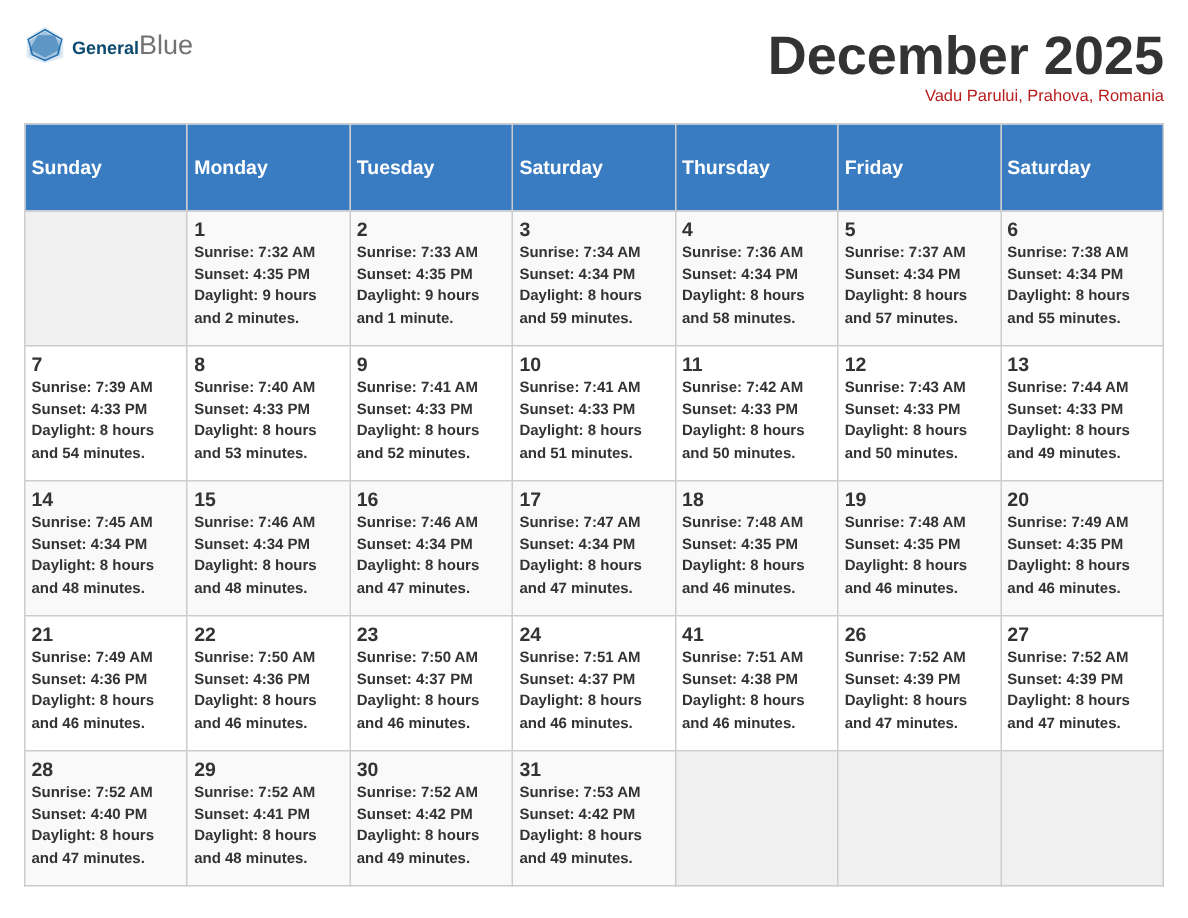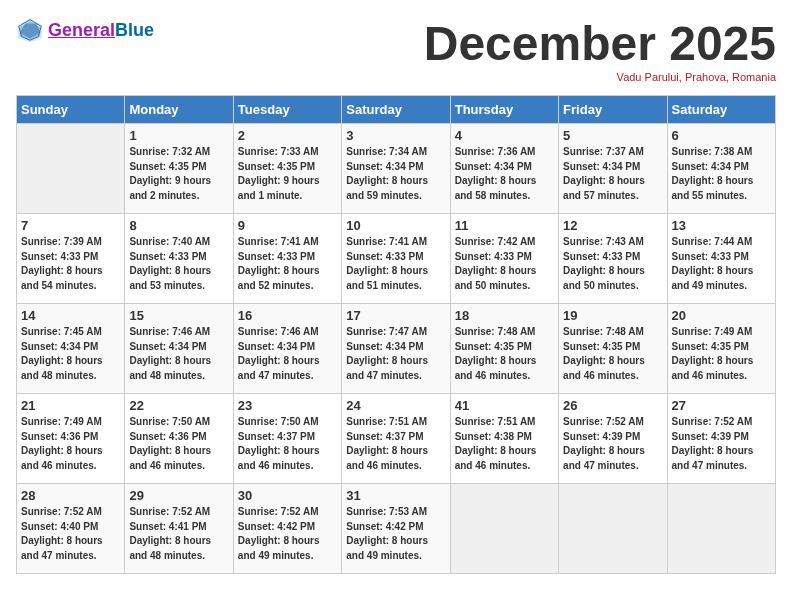--- a/index.html
+++ b/index.html
@@ -22,37 +22,37 @@
       gap: 4px;
     }
     .logo-icon {
       width: 28px;
       height: 28px;
     }
     .title-area {
       text-align: right;
     }
     .month-title {
-      font-size: 48px;
+      font-size: 36px;
       font-weight: bold;
       color: #333;
     }
     .subtitle {
       font-size: 11px;
       color: #b91c1c;
     }
     table {
       width: 100%;
       border-collapse: collapse;
       table-layout: fixed;
     }
     thead tr th {
       background-color: #3a7cc1;
       color: #fff;
-      padding: 6px 4px;
+      padding: 21px 4px;
       font-size: 13px;
       font-weight: bold;
       text-align: left;
       border: 1px solid #ccc;
     }
     tbody tr td {
       vertical-align: top;
       border: 1px solid #ccc;
       padding: 4px;
       height: 90px;
@@ -84,21 +84,21 @@
 <div class="header-area">
   <div class="logo">
     <svg class="logo-icon" viewBox="0 0 30 30" xmlns="http://www.w3.org/2000/svg">
       <polygon points="15,2 28,10 28,24 15,28 2,24 2,10" fill="#1a6aad" opacity="0.15"></polygon>
       <polygon points="15,5 26,12 26,22 15,26 4,22 4,12" fill="#1a6aad" opacity="0.3"></polygon>
       <polygon points="10,8 22,8 26,18 15,24 4,18" fill="#1a6aad" opacity="0.5"></polygon>
       <polygon points="15,4 27,11 24,22 15,26 6,22 3,11" fill="none" stroke="#1a6aad" stroke-width="1"></polygon>
     </svg>
     <div>
       <div>
-        <span style="font-size:18px;font-weight:bold;color:#a21caf;text-decoration:underline;">General</span><span style="font-size:18px;font-weight:bold;color:#0369a1;">Blue</span>
+        <span style="font-size:12px;font-weight:bold;color:#0c4a6e;">General</span><span style="font-size:18px;font-weight:normal;color:#737373;">Blue</span>
       </div>
     </div>
   </div>
   <div class="title-area">
     <div class="month-title">December 2025</div>
     <div class="subtitle">Vadu Parului, Prahova, Romania</div>
   </div>
 </div>
 
 <table>

